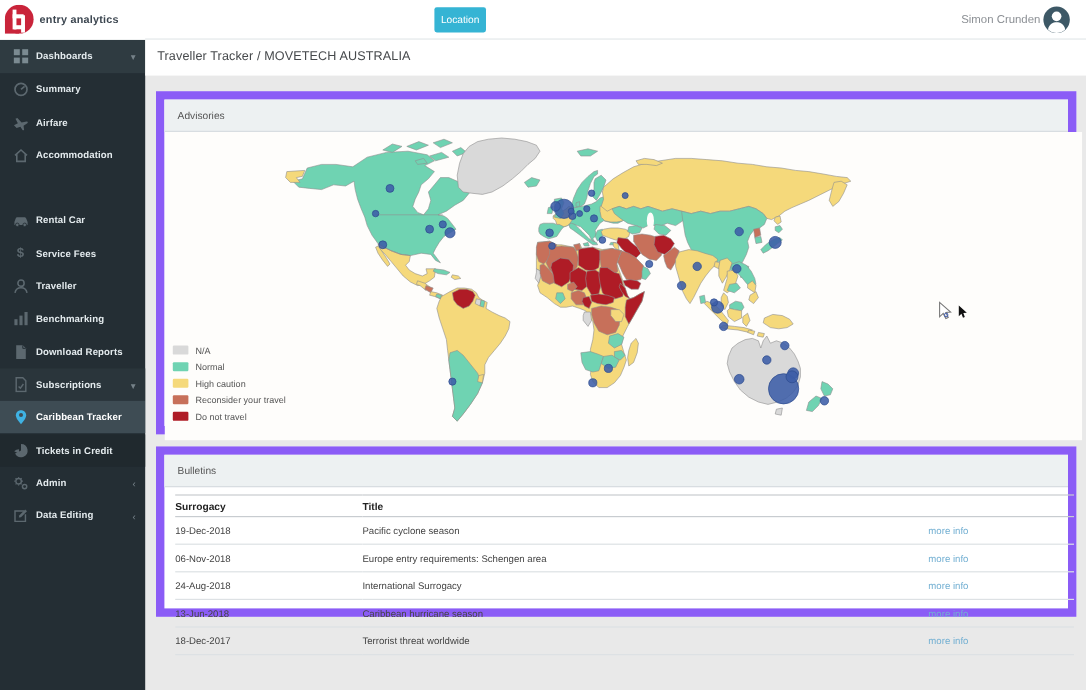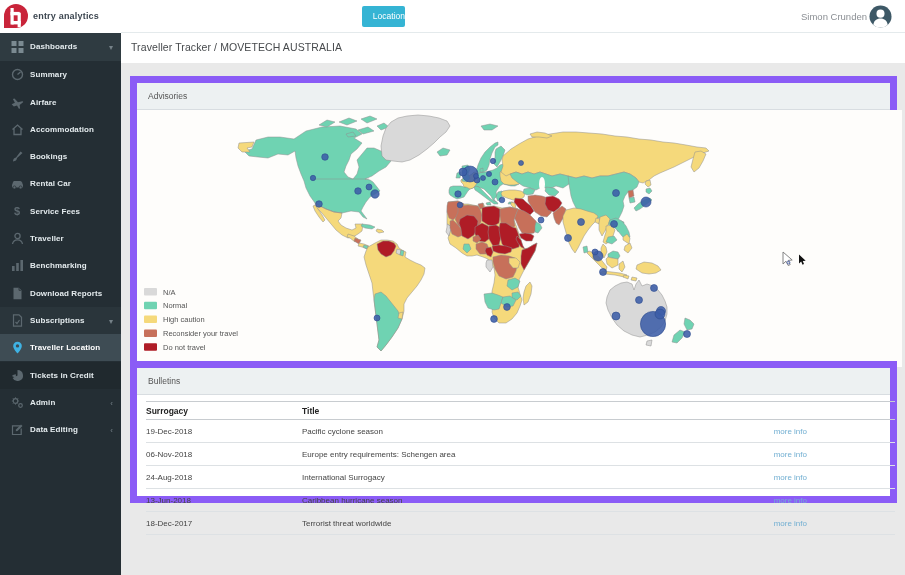--- a/index.html
+++ b/index.html
@@ -5,38 +5,38 @@
 *{margin:0;padding:0;box-sizing:border-box}
 html,body{width:905px;height:575px;overflow:hidden;background:#e9e9e9;font-family:"Liberation Sans",sans-serif;position:relative}
 
 #topbar{position:absolute;left:0;top:0;width:905px;height:33px;background:#fff;border-bottom:1px solid #e4eaec;z-index:5}
 #logo{position:absolute;left:0;top:0;width:121px;height:33px;background:#fff}
 #logotext{position:absolute;left:33px;top:11px;font-size:9px;font-weight:bold;color:#3c4650;letter-spacing:.2px}
 #selbox{position:absolute;left:124px;top:6px;width:217px;height:21px;background:#fff;border:1px solid #cfd4d8;border-radius:2px}
 #selbox .txt{position:absolute;left:4px;top:5px;font-size:8.5px;color:#666}
 #selbox .x{position:absolute;right:20px;top:3px;font-size:10px;color:#9aa0a6}
 #selbox .car{position:absolute;right:7px;top:8px;width:0;height:0;border-left:3px solid transparent;border-right:3px solid transparent;border-top:3.5px solid #b0b5ba}
-#locbtn{position:absolute;left:362px;top:6px;width:43px;height:21px;background:#35b4d4;color:#fff;font-size:8.5px;text-align:right;line-height:21px;border-radius:2px}
+#locbtn{position:absolute;left:362px;top:6px;width:43px;height:21px;background:#35b4d4;color:#fff;font-size:8.5px;text-align:center;line-height:21px;border-radius:2px}
 #user{position:absolute;right:38px;top:11px;font-size:9.5px;color:#8b8f94}
 #avatar{position:absolute;right:13px;top:5px;width:23px;height:23px}
 
 #sidebar{position:absolute;left:0;top:33px;width:121px;height:542px;background:#242e34}
 .srow{position:absolute;left:0;width:121px;height:27.3px}
 .srow .ic{position:absolute;left:11px;top:7px;width:13px;height:13px;color:#768289}
 .srow .tx{position:absolute;left:30px;top:9px;font-size:8px;font-weight:bold;color:#e4ebee;letter-spacing:.1px;white-space:nowrap}
 .srow .ch{position:absolute;right:8px;top:10px;font-size:8px;color:#768289}
 
 #hband{position:absolute;left:121px;top:33px;width:784px;height:30px;background:#fff}
 #hband .t{position:absolute;left:10px;top:8px;font-size:10.5px;color:#46494c;letter-spacing:.1px}
 
 .card{position:absolute;left:130px;width:767px;background:#fff;border:7px solid #8b5cf6}
 .cardhdr{position:absolute;left:0;top:0;width:100%;height:27px;background:#edf1f2;border-bottom:1px solid #d8dde1}
 .cardhdr span{position:absolute;left:11px;top:8px;font-size:8.5px;color:#555}
 #card1{top:76px;height:286px}
-#card2{top:361px;height:142px}
+#card2{top:372px;height:142px}
 
 #tbl{position:absolute;left:9px;top:33px;width:749px;border-collapse:collapse;font-size:8px;color:#444}
 #tbl th{font-size:8.5px;color:#222;text-align:left;font-weight:bold;border-top:1px solid #c8ccd0;border-bottom:1px solid #c8ccd0;height:18px;padding:0}
 #tbl td{height:23px;border-bottom:1px solid #dde1e4;padding:0}
 #tbl .c1{width:156px}
 #tbl .c3{width:220px}
 #tbl .mi{color:#72afd2;font-size:8px;text-align:right;padding-right:88px}
 </style>
 </head>
 <body>
@@ -86,26 +86,20 @@
         <path d="M1,9 L4,7 L1.5,3.5 L3,2.8 L7,6 L11,4.5 C12,4.2 12.5,5 11.8,5.8 L9,8.5 L10,12 L8.8,12.3 L6.5,9.5 L3.5,11 Z" fill="#5c686f" transform="rotate(8 6 6)"></path>
       </svg>
   <div class="tx">Airfare</div>
  </div>
  <div class="srow" style="top:82.8px">
   <svg class="ic" viewBox="0 0 13 13">
         <path d="M1.5,6.5 L6.5,2 L11.5,6.5 M3,5.6 L3,11.5 L10,11.5 L10,5.6" fill="none" stroke="#5c686f" stroke-width="1.3"></path>
       </svg>
   <div class="tx">Accommodation</div>
  </div>
- <div class="srow" style="top:110.1px">
-  <svg class="ic" viewBox="0 0 13 13">
-        <path d="M2,11.5 C2,9 3,8 5,7.5 L9.5,1.5 L11.5,3 L6,8 C6,10 4.5,11.2 2,11.5 Z" fill="#5c686f"></path>
-      </svg>
-  <div class="tx">Bookings</div>
- </div>
  <div class="srow" style="top:137.4px">
   <svg class="ic" viewBox="0 0 13 13">
         <path d="M1,8 L2,5.2 C2.3,4.4 2.8,4 3.7,4 L9,4 C9.9,4 10.5,4.4 10.9,5.2 L12,8 L12,10.5 L1,10.5 Z" fill="#5c686f"></path>
         <circle cx="3.4" cy="10.4" r="1.5" fill="#5c686f" stroke="#242e34" stroke-width=".7"></circle>
         <circle cx="9.6" cy="10.4" r="1.5" fill="#5c686f" stroke="#242e34" stroke-width=".7"></circle>
       </svg>
   <div class="tx">Rental Car</div>
  </div>
  <div class="srow" style="top:164.7px">
   <div class="ic" style="font-size:11px;color:#5c686f;font-weight:bold;left:14px">$</div>
@@ -141,21 +135,21 @@
         <path d="M4.5,8 L6,9.5 L8.5,6" fill="none" stroke="#5c686f" stroke-width="1.2"></path>
       </svg>
   <div class="tx">Subscriptions</div>
       <div class="ch">▾</div>
  </div>
  <div class="srow" style="top:301.2px;background:#3e4c54">
   <svg class="ic" viewBox="0 0 13 13">
         <path d="M6.5,0.8 C9,0.8 10.8,2.6 10.8,5 C10.8,8 6.5,12.5 6.5,12.5 C6.5,12.5 2.2,8 2.2,5 C2.2,2.6 4,0.8 6.5,0.8 Z" fill="#3fb2e3"></path>
         <circle cx="6.5" cy="4.9" r="1.7" fill="#3e4c54"></circle>
       </svg>
-  <div class="tx" style="color:#fff">Traveller Location</div>
+  <div class="tx" style="color:#fff">Caribbean Tracker</div>
  </div>
  <div class="srow" style="top:328.5px;background:#20292e">
   <svg class="ic" viewBox="0 0 13 13">
         <path d="M6.5,1 A5.5,5.5 0 1 1 1.6,9 L6.5,6.5 Z" fill="#5c686f"></path>
         <path d="M5.3,5.6 A5.5,5.5 0 0 0 1.2,7.4 L5.3,9.4 Z" fill="#5c686f" transform="translate(-0.4,-0.3)"></path>
       </svg>
   <div class="tx">Tickets in Credit</div>
  </div>
  <div class="srow" style="top:355.8px">
   <svg class="ic" viewBox="0 0 13 13">

